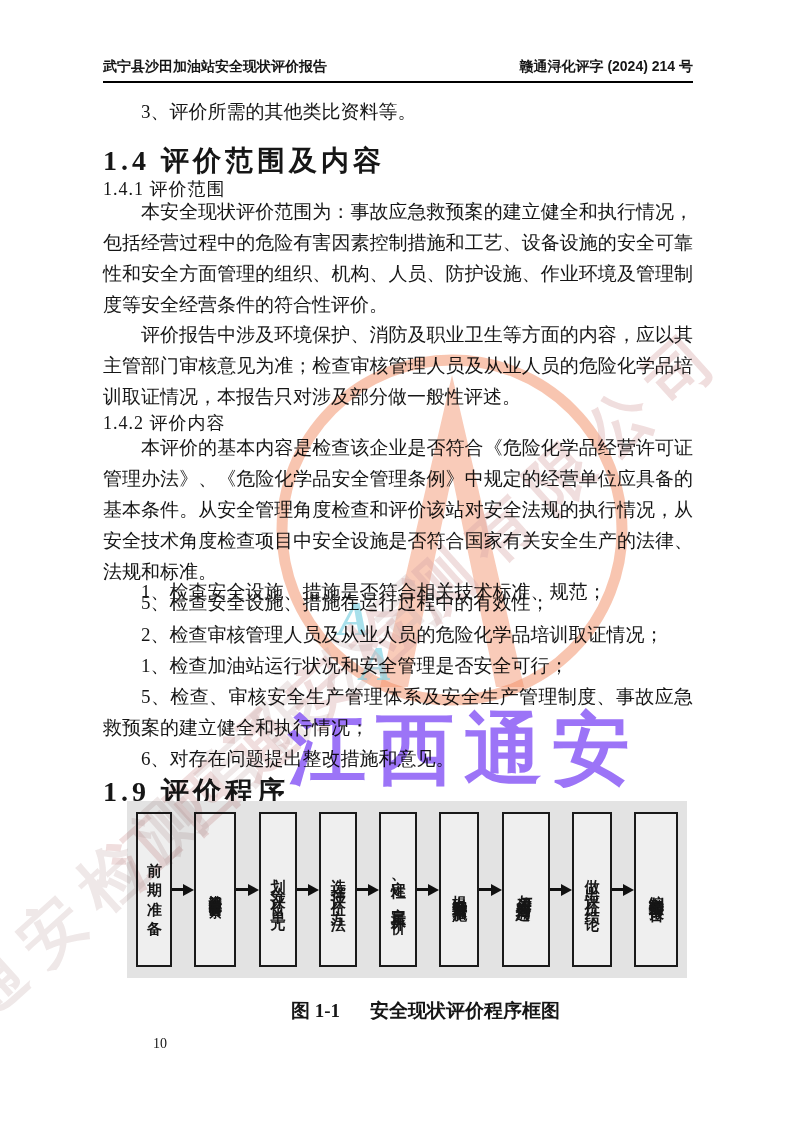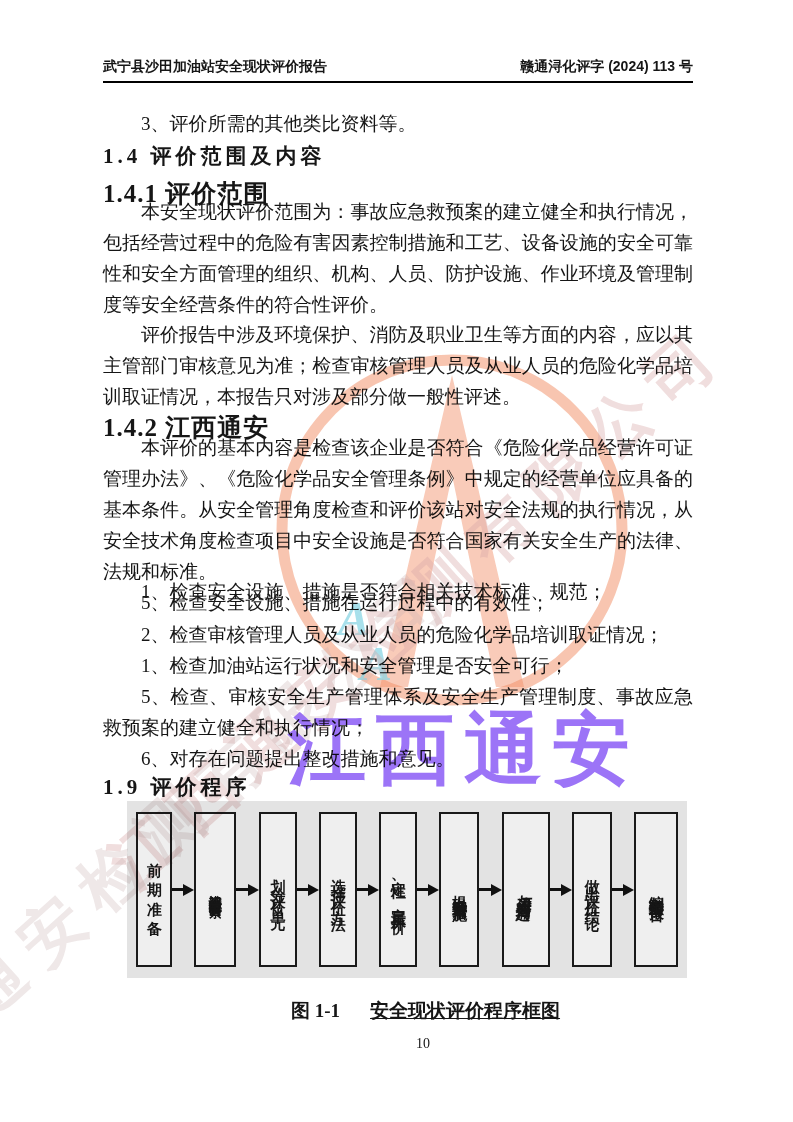--- a/index.html
+++ b/index.html
@@ -8,70 +8,70 @@
     font-family:"Liberation Serif","DejaVu Serif",serif; color:#161616; overflow:hidden;
   }
   .content{position:absolute; left:103px; top:58px; width:590px; z-index:1;}
   
   .hdr{display:flex; justify-content:space-between; align-items:flex-end;
        border-bottom:2px solid #000; padding-bottom:5px;
        font-family:"Liberation Sans","DejaVu Sans",sans-serif; font-weight:bold; font-size:14px;}
   
   .blk{position:absolute; left:0; width:590px; margin:0;}
   .para{font-size:19px; line-height:31px; text-align:justify; text-indent:2em;}
-  .h2{font-size:21px; font-weight:bold; letter-spacing:4px;}
-  .h3{font-size:25px; font-weight:bold; letter-spacing:1px;}
+  .h2{font-size:28px; font-weight:bold; letter-spacing:4px;}
+  .h3{font-size:18px; font-weight:normal; letter-spacing:1px;}
   
   .flow{position:absolute; left:24px; top:743px; width:560px; height:177px;
         background:#e3e3e3; box-sizing:border-box; padding:11px 9px;
         display:flex; align-items:stretch;}
   .fbox{border:2px solid #1a1a1a; background:#efefef; box-sizing:border-box;
         display:flex; align-items:center; justify-content:center; flex:none;}
   .fbox span{writing-mode:vertical-rl; text-orientation:upright;
         font-weight:bold; font-size:15px; line-height:1;}
   .farrow{flex:1 1 auto; display:flex; align-items:center; min-width:14px;}
   .farrow .shaft{flex:1; height:3px; background:#111;}
   .farrow .head{width:0; height:0; border-left:11px solid #111;
         border-top:6px solid transparent; border-bottom:6px solid transparent;}
   .caption{position:absolute; left:0; width:590px; text-align:center; padding-left:55px;
         box-sizing:border-box; font-size:19px; font-weight:bold;}
-  .caption .cap-title{margin-left:30px;text-decoration:underline;}
-  .pageno{position:absolute; left:0; top:978px; width:590px; text-align:center;
+  .caption .cap-title{margin-left:30px;}
+  .pageno{position:absolute; left:0; top:978px; width:590px; 
         padding-left:50px; box-sizing:border-box; font-size:14px;}
   
   .wm{position:absolute; inset:0; z-index:3; pointer-events:none; mix-blend-mode:multiply;}
   .wm-diag{position:absolute; white-space:nowrap; font-weight:bold; font-size:64px;
         letter-spacing:16px; transform:rotate(-42deg); transform-origin:0 50%;}
   .wm-diag.l1{left:120px; top:830px; color:#d8a8a8; opacity:.38;}
   .wm-diag.l2{left:-150px; top:1070px; color:#c9b2b2; opacity:.30;}
   .wm-red{position:absolute; left:288px; top:698px; font-size:78px; font-weight:bold;
         letter-spacing:10px; color:#8b5cf6; opacity:.85;}
   .wm-logo{position:absolute; left:262px; top:335px; opacity:.9;}
 </style>
 </head>
 <body>
 
 <div class="page">
 
   <div class="content">
 
     <div class="hdr">
       <span>武宁县沙田加油站安全现状评价报告</span>
-      <span>赣通浔化评字 (2024) 113 号</span>
+      <span>赣通浔化评字 (2024) 214 号</span>
     </div>
 
-    <p class="blk para" style="top:50px">3、评价所需的其他类比资料等。</p>
+    <p class="blk para" style="top:38px">3、评价所需的其他类比资料等。</p>
 
     <div class="blk h2" style="top:84px">1.4 评价范围及内容</div>
     <div class="blk h3" style="top:119px">1.4.1 评价范围</div>
 
     <p class="blk para" style="top:138px">本安全现状评价范围为：事故应急救预案的建立健全和执行情况，包括经营过程中的危险有害因素控制措施和工艺、设备设施的安全可靠性和安全方面管理的组织、机构、人员、防护设施、作业环境及管理制度等安全经营条件的符合性评价。</p>
     <p class="blk para" style="top:261px">评价报告中涉及环境保护、消防及职业卫生等方面的内容，应以其主管部门审核意见为准；检查审核管理人员及从业人员的危险化学品培训取证情况，本报告只对涉及部分做一般性评述。</p>
 
-    <div class="blk h3" style="top:353px">1.4.2 江西通安</div>
+    <div class="blk h3" style="top:353px">1.4.2 评价内容</div>
     <p class="blk para" style="top:374px">本评价的基本内容是检查该企业是否符合《危险化学品经营许可证管理办法》、《危险化学品安全管理条例》中规定的经营单位应具备的基本条件。从安全管理角度检查和评价该站对安全法规的执行情况，从安全技术角度检查项目中安全设施是否符合国家有关安全生产的法律、法规和标准。</p>
 
     <p class="blk para" style="top:518px">1、检查安全设施、措施是否符合相关技术标准、规范；</p>
     <p class="blk para" style="top:529px">5、检查安全设施、措施在运行过程中的有效性；</p>
     <p class="blk para" style="top:561px">2、检查审核管理人员及从业人员的危险化学品培训取证情况；</p>
     <p class="blk para" style="top:592px">1、检查加油站运行状况和安全管理是否安全可行；</p>
     <p class="blk para" style="top:623px">5、检查、审核安全生产管理体系及安全生产管理制度、事故应急救预案的建立健全和执行情况；</p>
     <p class="blk para" style="top:685px">6、对存在问题提出整改措施和意见。</p>
 
     <div class="blk h2" style="top:715px">1.9 评价程序</div>

